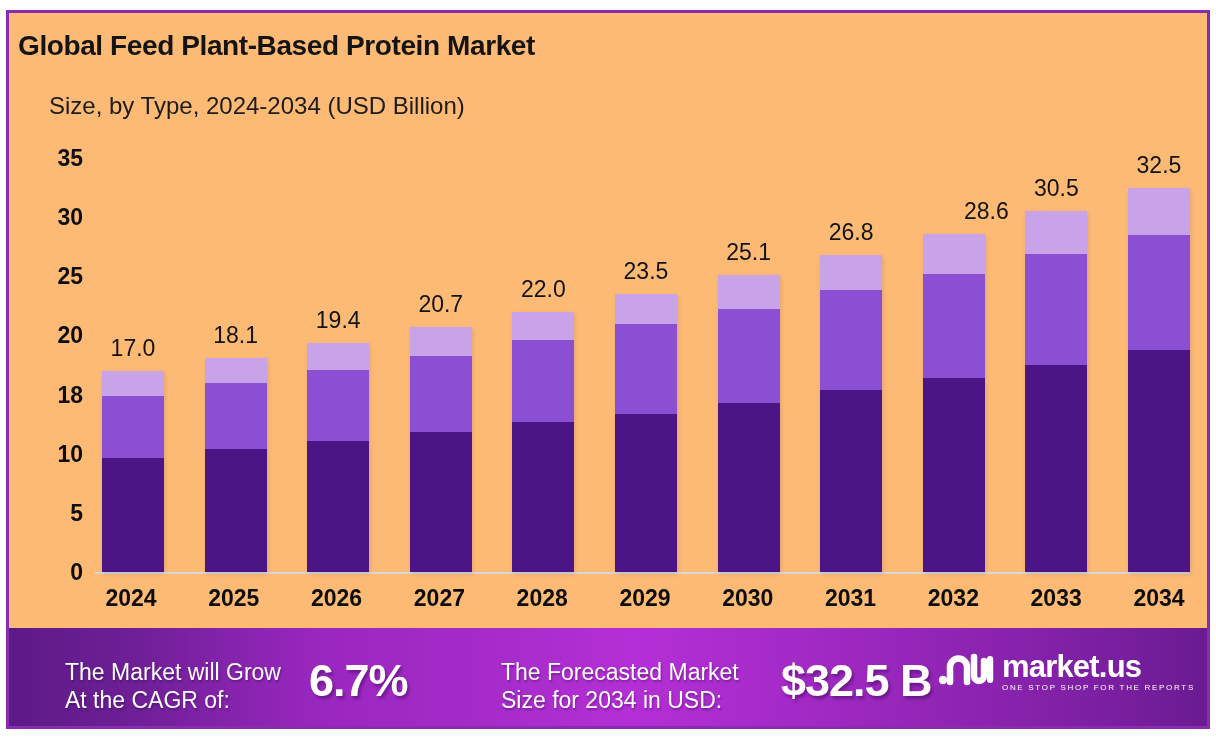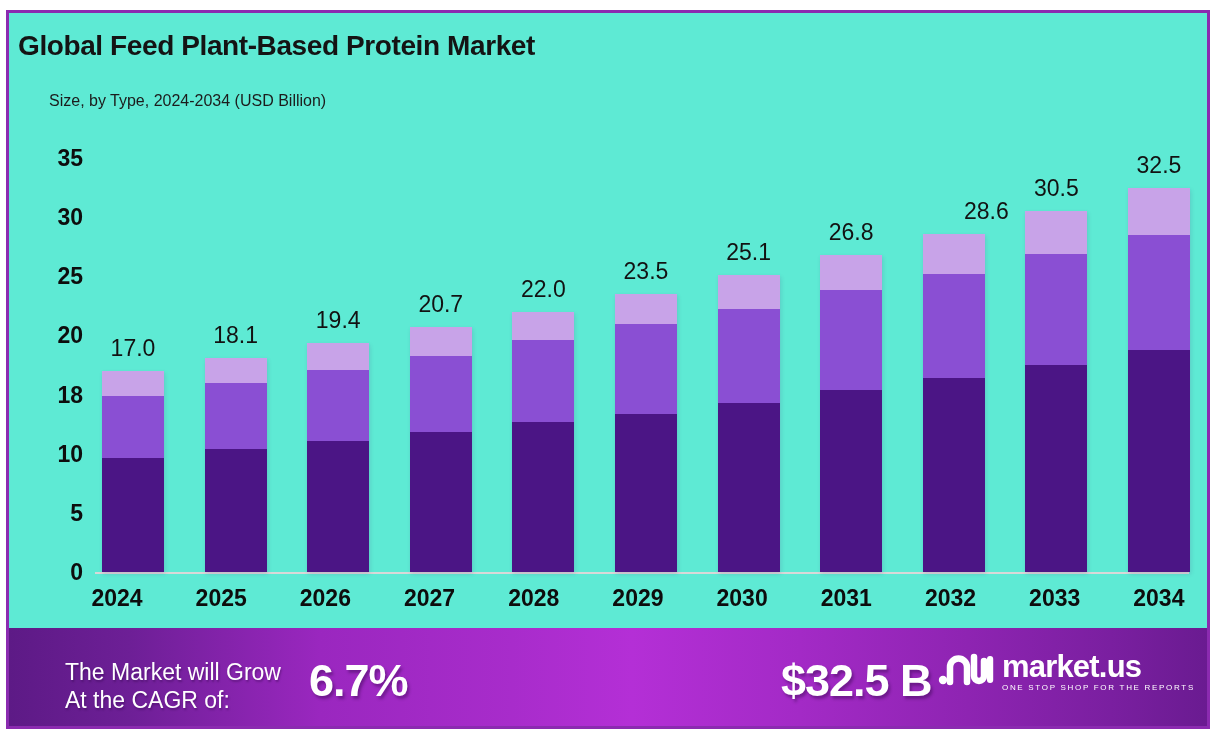--- a/index.html
+++ b/index.html
@@ -25,40 +25,40 @@
     border: 3px solid #8B2BB0;
     box-sizing: border-box;
     background: #ffffff;
   }
   #inner {
     position: absolute;
     left: 9px;
     top: 13px;
     width: 1198px;
     height: 713px;
-    background: #5eead4;
+    background: #fdba74;
     overflow: hidden;
   }
 
   
   .title {
     position: absolute;
     left: 9px;
     top: 17px;
     font-size: 28px;
     font-weight: bold;
     color: #141414;
     letter-spacing: -0.4px;
     white-space: nowrap;
   }
   .subtitle {
     position: absolute;
     left: 40px;
     top: 79px;
-    font-size: 16px;
+    font-size: 24px;
     color: #1c1c1c;
     white-space: nowrap;
   }
 
   
   .legend {
     position: absolute;
     right: 12px;
     top: 46px;
     display: flex;
@@ -138,21 +138,21 @@
     position: absolute;
     width: 110px;
     left: 50%;
     transform: translateX(-50%);
     text-align: center;
     font-size: 23px;
     color: #121212;
   }
   .xlabels {
     position: absolute;
-    left: 70px;
+    left: 84px;
     right: 10px;
     top: 572px;
     display: flex;
     justify-content: space-between;
   }
   .xlabel {
     width: 76px;
     text-align: center;
     font-size: 23px;
     font-weight: bold;
@@ -350,20 +350,24 @@
         <div class="xlabel">2034</div>
       </div>
 
     <div id="banner">
       <div class="banner-text b-cagr-text">
         <div>The Market will Grow</div>
         <div>At the CAGR of:</div>
       </div>
       <div class="banner-value b-cagr-val">6.7%</div>
 
+      <div class="banner-text b-fc-text">
+        <div>The Forecasted Market</div>
+        <div>Size for 2034 in USD:</div>
+      </div>
       <div class="banner-value b-fc-val">$32.5 B</div>
 
       <div class="logo-wrap">
         <span>
           <svg width="56" height="40" viewBox="0 0 56 40" aria-hidden="true">
             <circle cx="5" cy="31" r="4.2" fill="#ffffff"></circle>
             <path d="M12 33 L12 18 A8.5 8.5 0 0 1 29 18 L29 33" fill="none" stroke="#ffffff" stroke-width="6.5" stroke-linecap="round"></path>
             <path d="M36 8 L36 27 A5 5 0 0 0 46 27 L46 12" fill="none" stroke="#ffffff" stroke-width="6.5" stroke-linecap="round"></path>
             <rect x="49" y="7" width="6.2" height="27" rx="3" fill="#ffffff"></rect>
           </svg>

